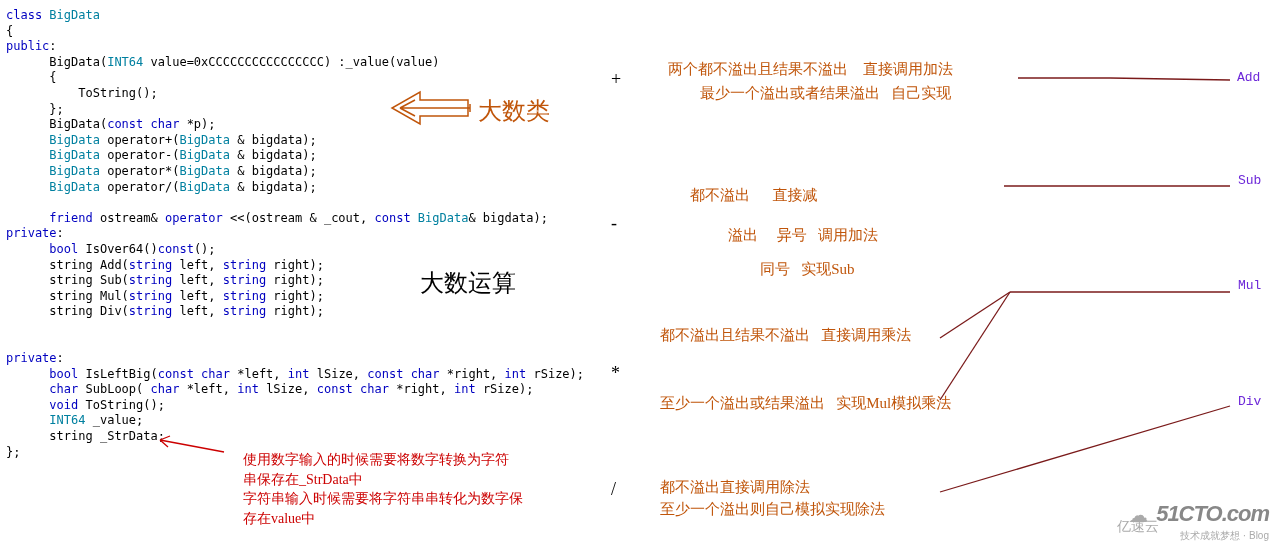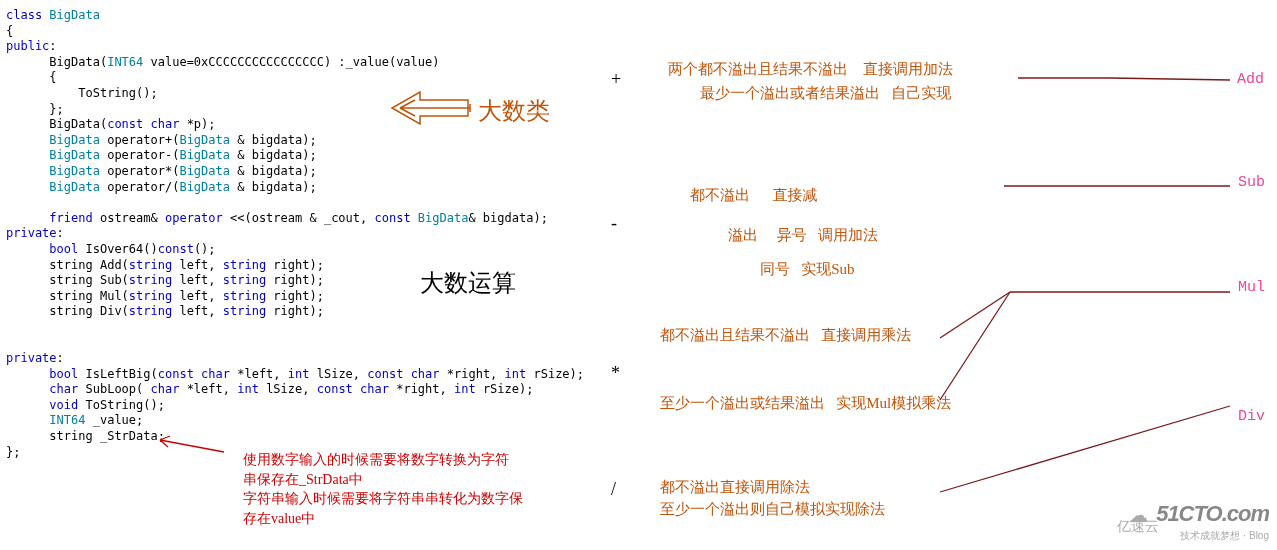--- a/index.html
+++ b/index.html
@@ -49,23 +49,23 @@
     position: absolute;
   }
   .desc {
     color: #c0550a;
     font-family: "SimSun", serif;
     font-size: 15px;
     position: absolute;
     white-space: pre;
   }
   .op-label {
-    color: #ec4899;
+    color: #6d28d9;
     font-family: "Courier New", monospace;
-    font-size: 15px;
+    font-size: 13px;
     position: absolute;
   }
   svg.overlay {
     position: absolute;
     left: 0; top: 0;
     width: 1277px;
     height: 550px;
     pointer-events: none;
   }
   .watermark {
@@ -152,21 +152,21 @@
 
 <div class="desc" style="left:660px; top:326px;">都不溢出且结果不溢出   直接调用乘法</div>
 <div class="desc" style="left:660px; top:394px;">至少一个溢出或结果溢出   实现Mul模拟乘法</div>
 
 <div class="desc" style="left:660px; top:478px;font-family:Liberation Serif, serif;">都不溢出直接调用除法</div>
 <div class="desc" style="left:660px; top:500px;">至少一个溢出则自己模拟实现除法</div>
 
 <div class="op-label" style="left:1237px; top:70px;">Add</div>
 <div class="op-label" style="left:1238px; top:173px;">Sub</div>
 <div class="op-label" style="left:1238px; top:278px;">Mul</div>
-<div class="op-label" style="left:1238px; top:407px;">Div</div>
+<div class="op-label" style="left:1238px; top:394px;">Div</div>
 
 <svg class="overlay">
 
   <g stroke="#c0550a" fill="none" stroke-width="1.5">
     <path d="M470 108 L400 108 M400 108 L415 100 M400 108 L415 116 M470 104 L470 112"></path>
     <path d="M470 100 L400 100 M470 116 L400 116" stroke-opacity="0"></path>
 
     <path d="M468 100 L420 100 L420 92 L392 108 L420 124 L420 116 L468 116 Z"></path>
   </g>
 

